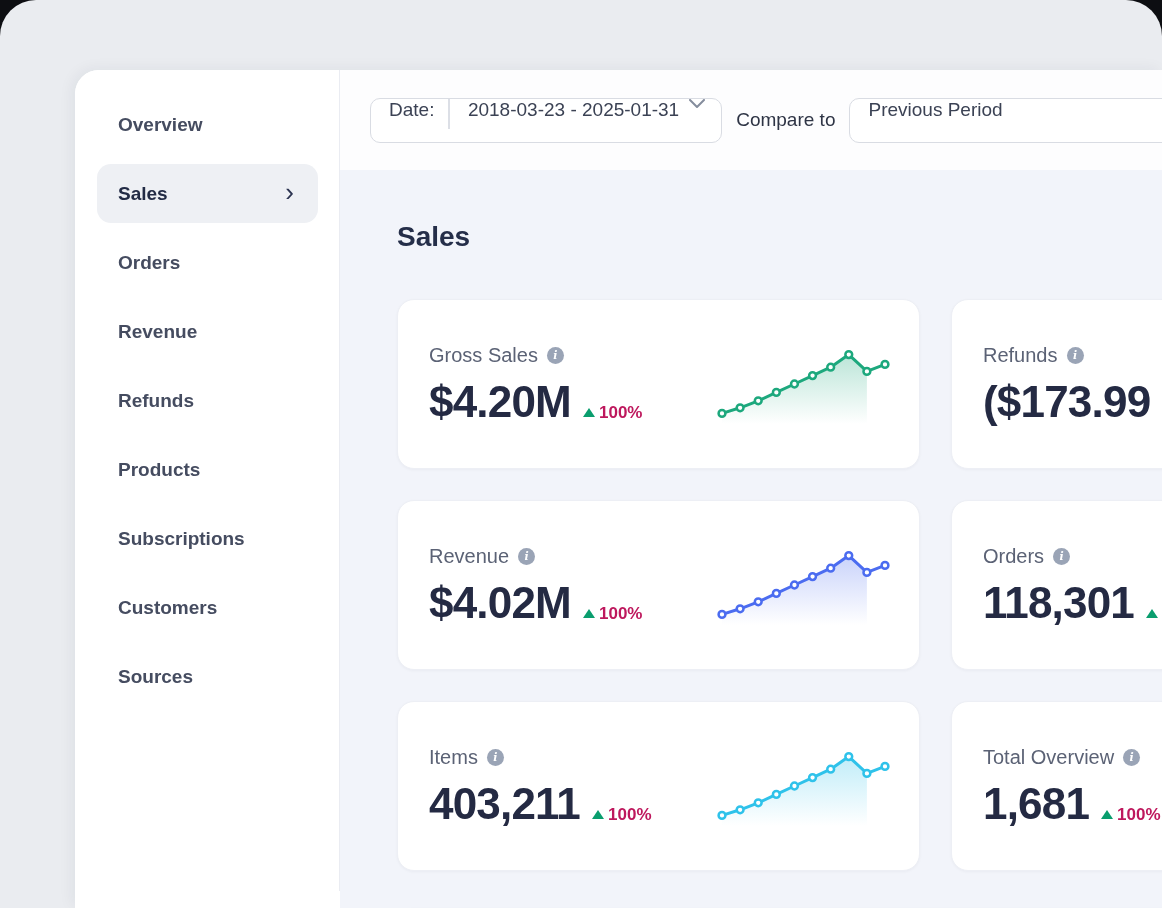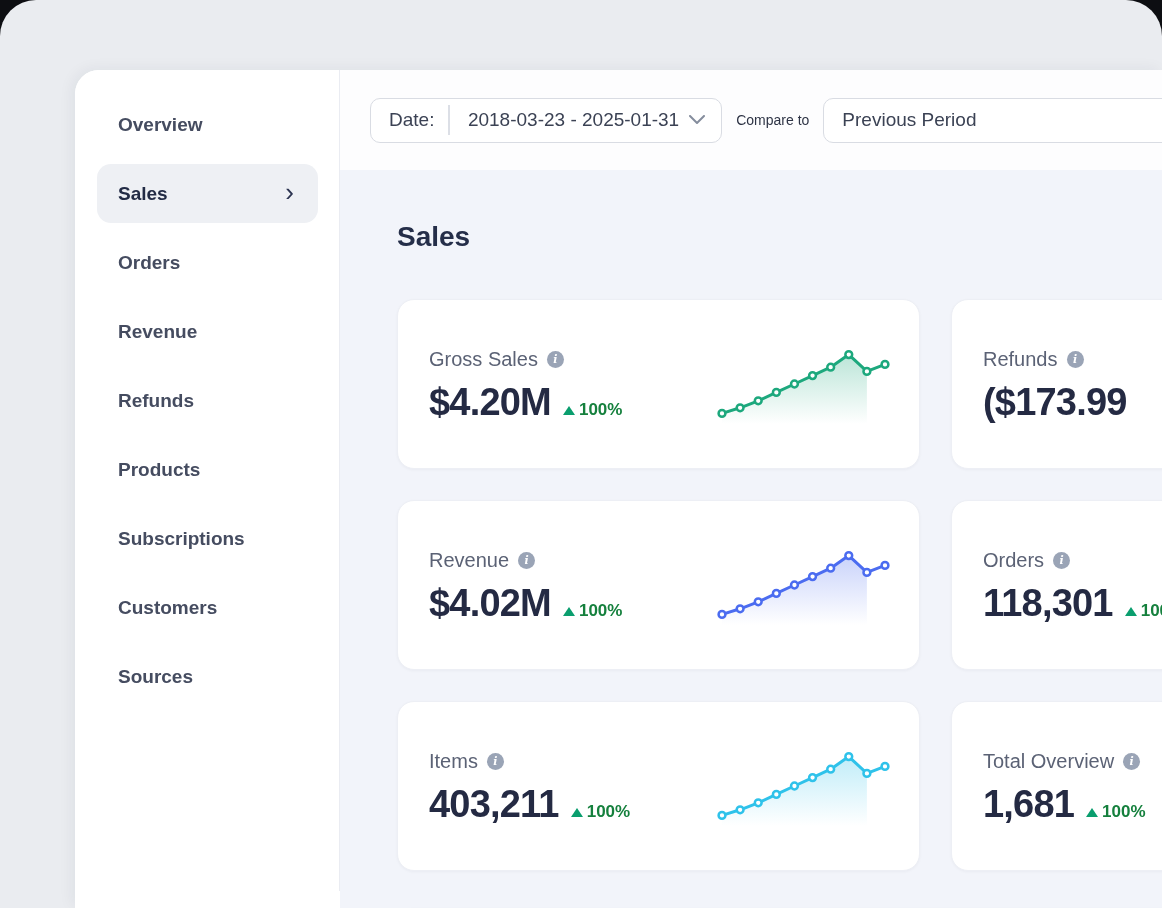--- a/index.html
+++ b/index.html
@@ -14,47 +14,47 @@
   .nav-row{height:69px;display:flex;align-items:center;}
   .nav-label{margin-left:43px;font-size:19px;font-weight:600;color:#454c60;cursor:pointer;}
   .nav-pill{margin-left:22px;width:221px;height:59px;background:#eef0f4;border-radius:14px;
     display:flex;align-items:center;justify-content:space-between;padding:0 24px 0 21px;cursor:pointer;}
   .nav-pill .nav-label{margin-left:0;color:#222b45;font-weight:700;}
   .pill-chevron{font-size:26px;line-height:1;color:#2b3350;margin-top:-4px;}
   
   .topbar{position:absolute;left:265px;top:0;right:0;height:100px;background:#fdfdfe;
     display:flex;align-items:center;padding-left:30px;}
   .select{height:45px;background:#ffffff;border:1.5px solid #d9dce3;border-radius:10px;
-    display:flex;align-items:center;cursor:pointer;color:#3b4254;font-size:19px;}
+    display:flex;cursor:pointer;color:#3b4254;font-size:19px;}
   .date-select{width:427px;padding:0 16px 0 18px;}
   .date-label{font-weight:500;}
   .date-divider{width:1.5px;height:30px;background:#dcdfe6;margin:0 18px 0 14px;}
   .date-value{flex:1;font-weight:500;white-space:nowrap;}
   .chev-down{width:16px;height:10px;margin-left:10px;flex:none;}
-  .compare-label{margin-left:14px;font-size:14px;color:#2e3445;font-weight:500;white-space:nowrap;}
+  .compare-label{margin-left:14px;font-size:19px;color:#2e3445;font-weight:500;white-space:nowrap;}
   .compare-select{margin-left:14px;width:420px;padding:0 18px;white-space:nowrap;flex:none;}
   
   .main{position:absolute;left:265px;top:100px;right:0;bottom:0;background:#f2f4fa;
     padding:30px 0 0 57px;}
   .page-heading{font-size:28px;font-weight:700;color:#252e49;line-height:36px;}
   .cards-grid{margin-top:44px;display:grid;grid-template-columns:523px 523px;
     grid-auto-rows:170px;column-gap:31px;row-gap:31px;width:1077px;}
   .card{background:#ffffff;border:1px solid #edeff5;border-radius:17px;
     box-shadow:0 1px 3px rgba(23,31,61,0.04);display:flex;align-items:center;
     justify-content:space-between;padding:4px 28px 0 31px;overflow:hidden;}
   .card-left{display:flex;flex-direction:column;justify-content:flex-end;}
   .card-label-row{display:flex;align-items:center;}
   .card-label{font-size:20px;color:#5b6275;white-space:nowrap;}
   .info-icon{width:17px;height:17px;border-radius:50%;background:#9aa4b6;color:#ffffff;
     margin-left:9px;display:flex;align-items:center;justify-content:center;
     font-family:"DejaVu Serif",serif;font-style:italic;font-size:11px;font-weight:700;
     cursor:pointer;flex:none;}
   .card-value-row{display:flex;align-items:baseline;margin-top:10px;}
-  .card-value{font-size:38px;font-weight:700;color:#242a43;letter-spacing:-0.8px;white-space:nowrap;}
-  .delta{display:flex;align-items:center;margin-left:12px;color:#15803d;white-space:nowrap;}
+  .card-value{font-size:44px;font-weight:700;color:#242a43;letter-spacing:-0.8px;white-space:nowrap;}
+  .delta{display:flex;align-items:center;margin-left:12px;color:#be185d;white-space:nowrap;}
   .delta-triangle{width:0;height:0;border-left:6px solid transparent;border-right:6px solid transparent;
     border-bottom:9px solid #0a9e6e;margin-right:4px;}
   .delta-text{font-size:17px;font-weight:700;}
   .spark{flex:none;margin-bottom:4px;}
   .bottom-card{margin-top:37px;width:1100px;height:140px;background:#ffffff;
     border:1px solid #edeff5;border-radius:17px;box-shadow:0 1px 3px rgba(23,31,61,0.04);}
 </style>
 </head>
 <body>
 

